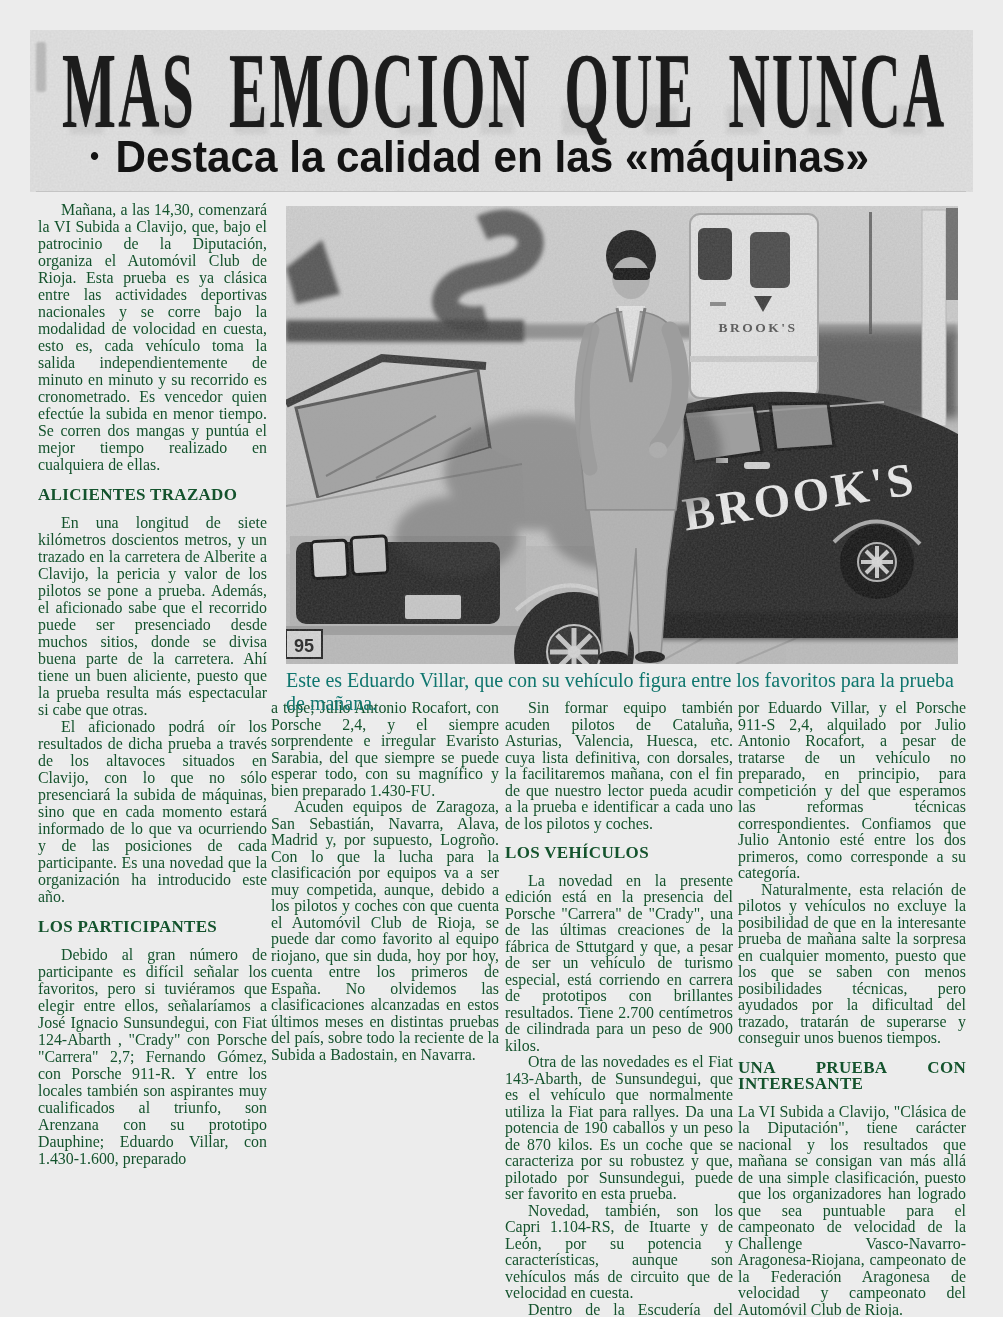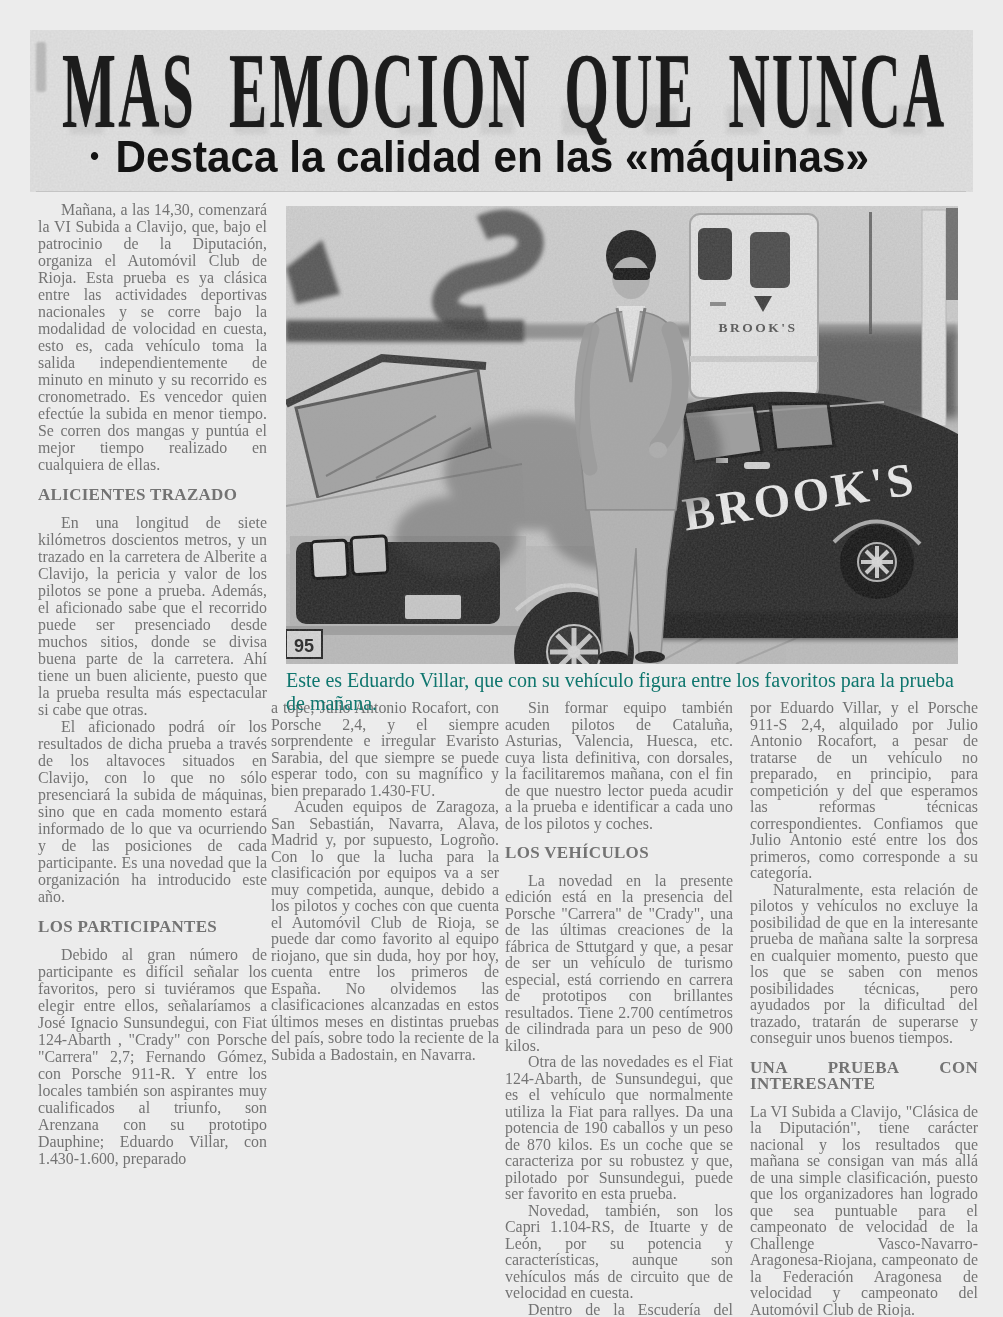--- a/index.html
+++ b/index.html
@@ -40,26 +40,26 @@
   }
   .subline .bullet{
     display:inline-block;font-size:27px;vertical-align:7px;margin-right:17px;
   }
   .thin-rule{
     position:absolute;left:36px;top:191px;width:930px;height:1px;
     background:#c4c4c4;
   }
   .col{
     position:absolute;top:700px;width:228px;
-    font-size:15.9px;line-height:16.5px;text-align:justify;color:#737373;
+    font-size:15.9px;line-height:16.5px;text-align:justify;color:#14532d;
   }
   #col1{left:38px;top:201px;width:229px;line-height:17px;}
   #col2{left:271px;}
   #col3{left:505px;}
-  #col4{left:738px;margin-left:12px;}
+  #col4{left:738px;}
   .col p{margin:0;}
   .col p.ind{text-indent:23px;}
   .col h3{
     font-size:17px;font-weight:700;letter-spacing:.3px;
     margin:13px 0 11px 0;font-family:"Liberation Serif",serif;
   }
   .photo{
     position:absolute;left:286px;top:206px;width:672px;height:458px;
   }
   .caption{
@@ -95,21 +95,21 @@
     <p class="ind">Debido al gran número de participante es difícil señalar los favoritos, pero si tuviéramos que elegir entre ellos, señalaríamos a José Ignacio Sunsundegui, con Fiat 124-Abarth , "Crady" con Porsche "Carrera" 2,7; Fernando Gómez, con Porsche 911-R. Y entre los locales también son aspirantes muy cualificados al triunfo, son Arenzana con su prototipo Dauphine; Eduardo Villar, con 1.430-1.600, preparado</p>
   </div>
 <div class="col" id="col2">
     <p class="">a tope; Julio Antonio Rocafort, con Porsche 2,4, y el siempre sorprendente e irregular Evaristo Sarabia, del que siempre se puede esperar todo, con su magnífico y bien preparado 1.430-FU.</p>
     <p class="ind">Acuden equipos de Zaragoza, San Sebastián, Navarra, Alava, Madrid y, por supuesto, Logroño. Con lo que la lucha para la clasificación por equipos va a ser muy competida, aunque, debido a los pilotos y coches con que cuenta el Automóvil Club de Rioja, se puede dar como favorito al equipo riojano, que sin duda, hoy por hoy, cuenta entre los primeros de España. No olvidemos las clasificaciones alcanzadas en estos últimos meses en distintas pruebas del país, sobre todo la reciente de la Subida a Badostain, en Navarra.</p>
   </div>
 <div class="col" id="col3">
     <p class="ind">Sin formar equipo también acuden pilotos de Cataluña, Asturias, Valencia, Huesca, etc. cuya lista definitiva, con dorsales, la facilitaremos mañana, con el fin de que nuestro lector pueda acudir a la prueba e identificar a cada uno de los pilotos y coches.</p>
     <h3>LOS VEHÍCULOS</h3>
     <p class="ind">La novedad en la presente edición está en la presencia del Porsche "Carrera" de "Crady", una de las últimas creaciones de la fábrica de Sttutgard y que, a pesar de ser un vehículo de turismo especial, está corriendo en carrera de prototipos con brillantes resultados. Tiene 2.700 centímetros de cilindrada para un peso de 900 kilos.</p>
-    <p class="ind">Otra de las novedades es el Fiat 124-Abarth, de Sunsundegui, que es el vehículo que normalmente utiliza la Fiat para rallyes. Da una potencia de 190 caballos y un peso de 870 kilos. Es un coche que se caracteriza por su robustez y que, pilotado por Sunsundegui, puede ser favorito en esta prueba.</p>
+    <p class="ind">Otra de las novedades es el Fiat 143-Abarth, de Sunsundegui, que es el vehículo que normalmente utiliza la Fiat para rallyes. Da una potencia de 190 caballos y un peso de 870 kilos. Es un coche que se caracteriza por su robustez y que, pilotado por Sunsundegui, puede ser favorito en esta prueba.</p>
     <p class="ind">Novedad, también, son los Capri 1.104-RS, de Ituarte y de León, por su potencia y características, aunque son vehículos más de circuito que de velocidad en cuesta.</p>
     <p class="ind">Dentro de la Escudería del Automóvil Club de Rioja podemos destacar el Seat 1.430-1.600 preparado por Juncosa, será pilotado</p>
   </div>
 <div class="col" id="col4">
     <p class="">por Eduardo Villar, y el Porsche 911-S 2,4, alquilado por Julio Antonio Rocafort, a pesar de tratarse de un vehículo no preparado, en principio, para competición y del que esperamos las reformas técnicas correspondientes. Confiamos que Julio Antonio esté entre los dos primeros, como corresponde a su categoría.</p>
     <p class="ind">Naturalmente, esta relación de pilotos y vehículos no excluye la posibilidad de que en la interesante prueba de mañana salte la sorpresa en cualquier momento, puesto que los que se saben con menos posibilidades técnicas, pero ayudados por la dificultad del trazado, tratarán de superarse y conseguir unos buenos tiempos.</p>
     <h3>UNA PRUEBA CON INTERESANTE</h3>
     <p class="">La VI Subida a Clavijo, "Clásica de la Diputación", tiene carácter nacional y los resultados que mañana se consigan van más allá de una simple clasificación, puesto que los organizadores han logrado que sea puntuable para el campeonato de velocidad de la Challenge Vasco-Navarro-Aragonesa-Riojana, campeonato de la Federación Aragonesa de velocidad y campeonato del Automóvil Club de Rioja.</p>
   </div>
 

